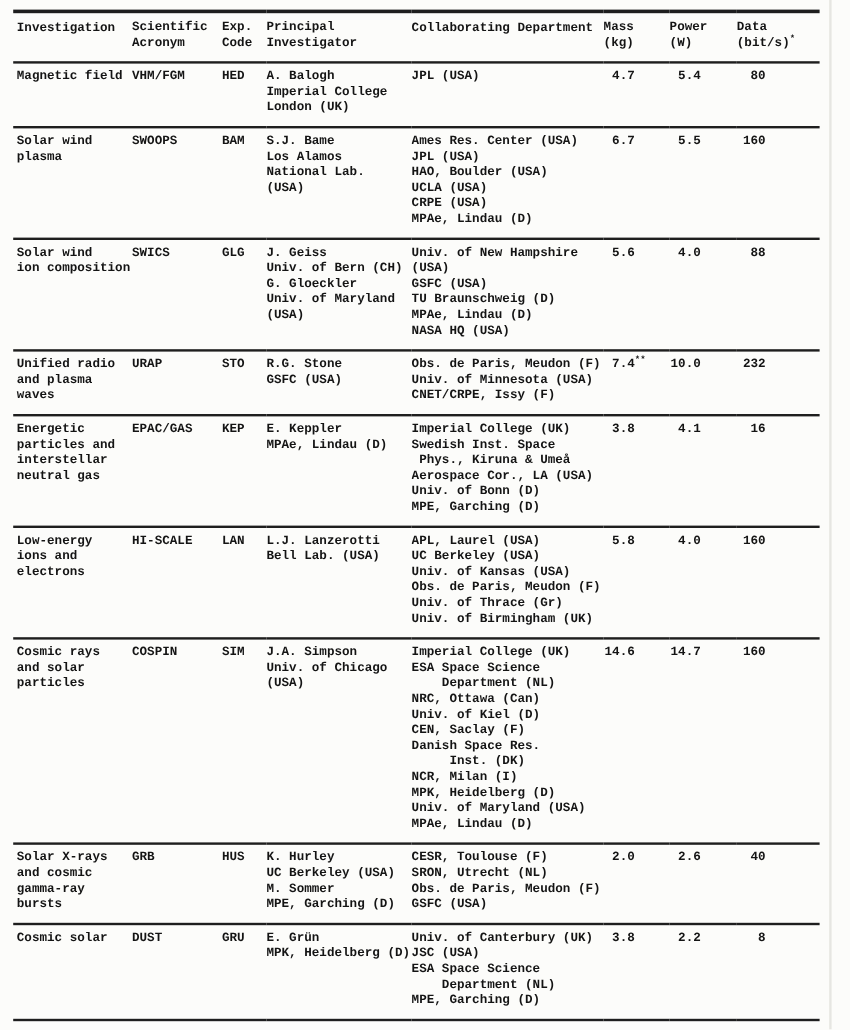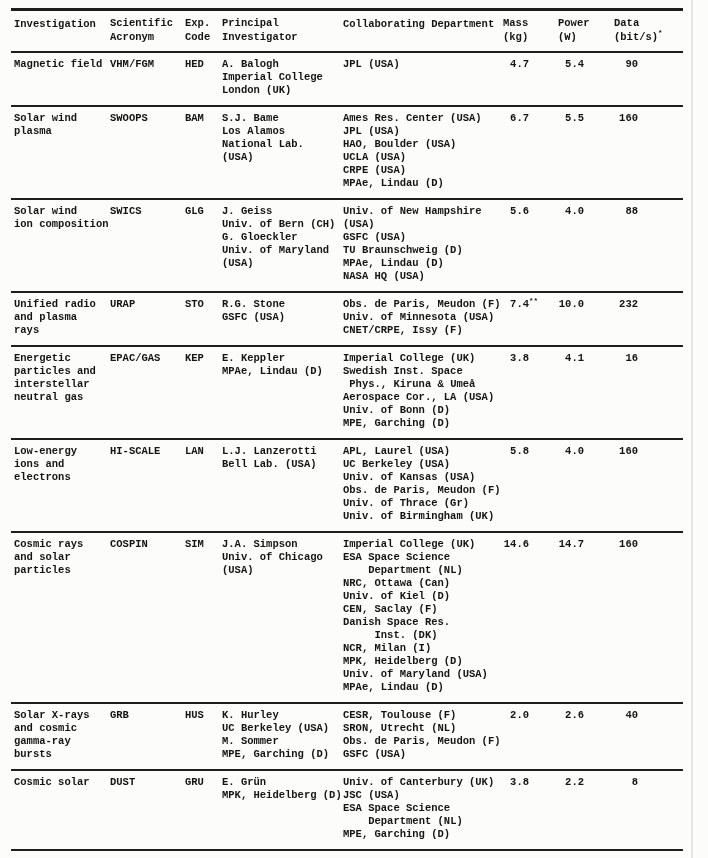--- a/index.html
+++ b/index.html
@@ -71,21 +71,21 @@
         <tr>
           <td>Magnetic field</td>
           <td>VHM/FGM</td>
           <td>HED</td>
           <td>A. Balogh
 Imperial College
 London (UK)</td>
           <td>JPL (USA)</td>
           <td><span class="num num-mass">4.7</span><sup></sup></td>
           <td><span class="num num-power">5.4</span></td>
-          <td><span class="num num-data">90</span></td>
+          <td><span class="num num-data">80</span></td>
         </tr>
         <tr>
           <td>Solar wind
 plasma</td>
           <td>SWOOPS</td>
           <td>BAM</td>
           <td>S.J. Bame
 Los Alamos
 National Lab.
 (USA)</td>
@@ -115,21 +115,21 @@
 TU Braunschweig (D)
 MPAe, Lindau (D)
 NASA HQ (USA)</td>
           <td><span class="num num-mass">5.6</span><sup></sup></td>
           <td><span class="num num-power">4.0</span></td>
           <td><span class="num num-data">88</span></td>
         </tr>
         <tr>
           <td>Unified radio
 and plasma
-rays</td>
+waves</td>
           <td>URAP</td>
           <td>STO</td>
           <td>R.G. Stone
 GSFC (USA)</td>
           <td>Obs. de Paris, Meudon (F)
 Univ. of Minnesota (USA)
 CNET/CRPE, Issy (F)</td>
           <td><span class="num num-mass">7.4</span><sup>**</sup></td>
           <td><span class="num num-power">10.0</span></td>
           <td><span class="num num-data">232</span></td>

